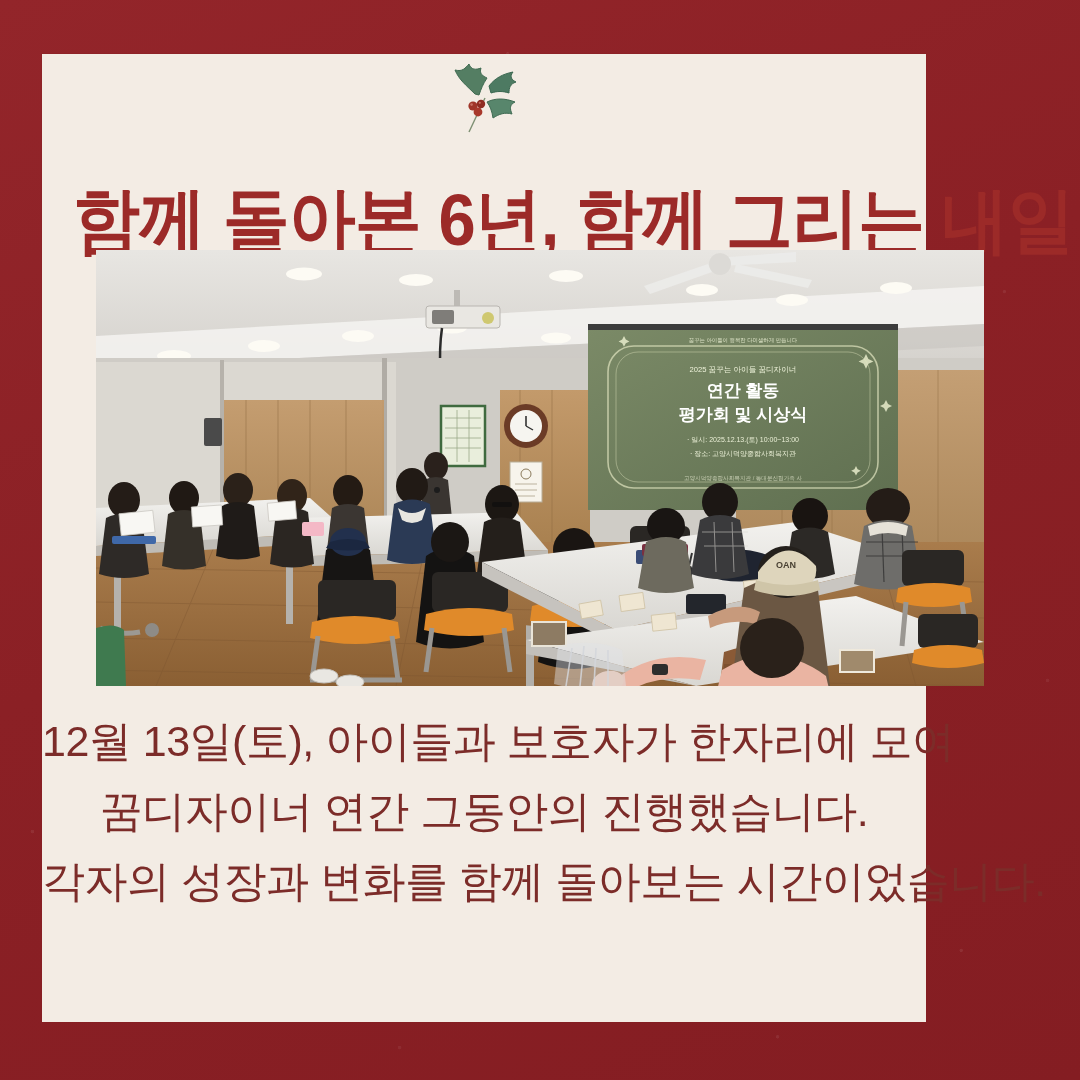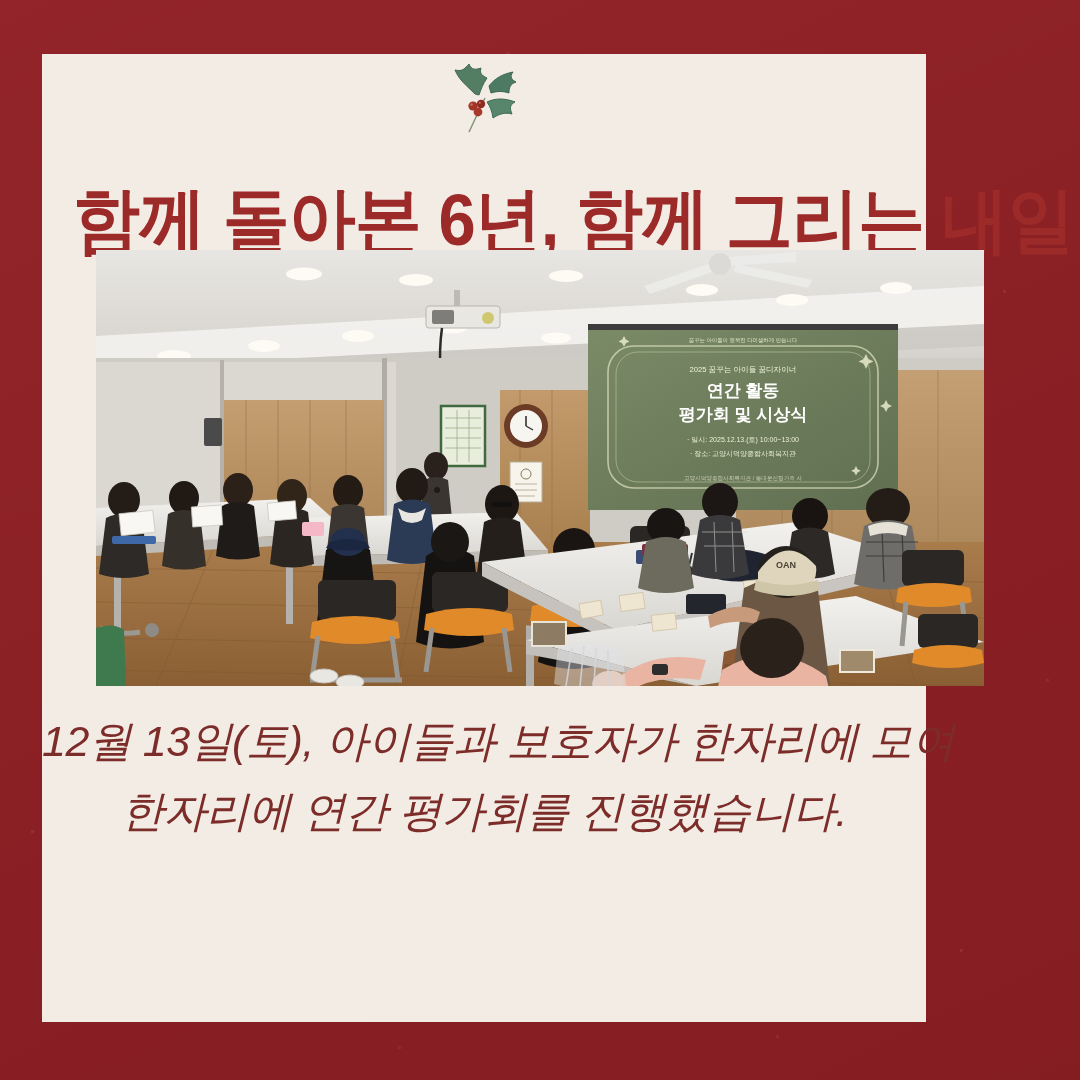--- a/index.html
+++ b/index.html
@@ -91,21 +91,21 @@
     left: 0;
     right: 0;
     top: 652px;
     text-align: center;
     color: #7c2c29;
     font-size: 43px;
     line-height: 70px;
     letter-spacing: -.5px;
     white-space: nowrap;
   }
-  .body-copy .line { display: block; font-style: italic; }
+  .body-copy .line { display: block; }
 </style>
 </head>
 <body>
 
 <div class="poster">
 
   <div class="panel">
 
     <div class="holly">
       <svg viewBox="0 0 110 78" xmlns="http://www.w3.org/2000/svg">
@@ -515,17 +515,18 @@
 
         <g fill="#e9e7e2" stroke="#c5c2bc">
             <ellipse cx="228" cy="426" rx="14" ry="7"></ellipse>
             <ellipse cx="254" cy="432" rx="14" ry="7"></ellipse>
           </g>
       </svg>
     </div>
 
     <div class="body-copy">
       <span class="line">12월 13일(토), 아이들과 보호자가 한자리에 모여</span>
-      <span class="line">한자리에 연간 평가회를 진행했습니다.</span>
+      <span class="line">꿈디자이너 연간 그동안의 진행했습니다.</span>
+      <span class="line">각자의 성장과 변화를 함께 돌아보는 시간이었습니다.</span>
     </div>
 
   </div>
 </div>
 
 </body></html>

